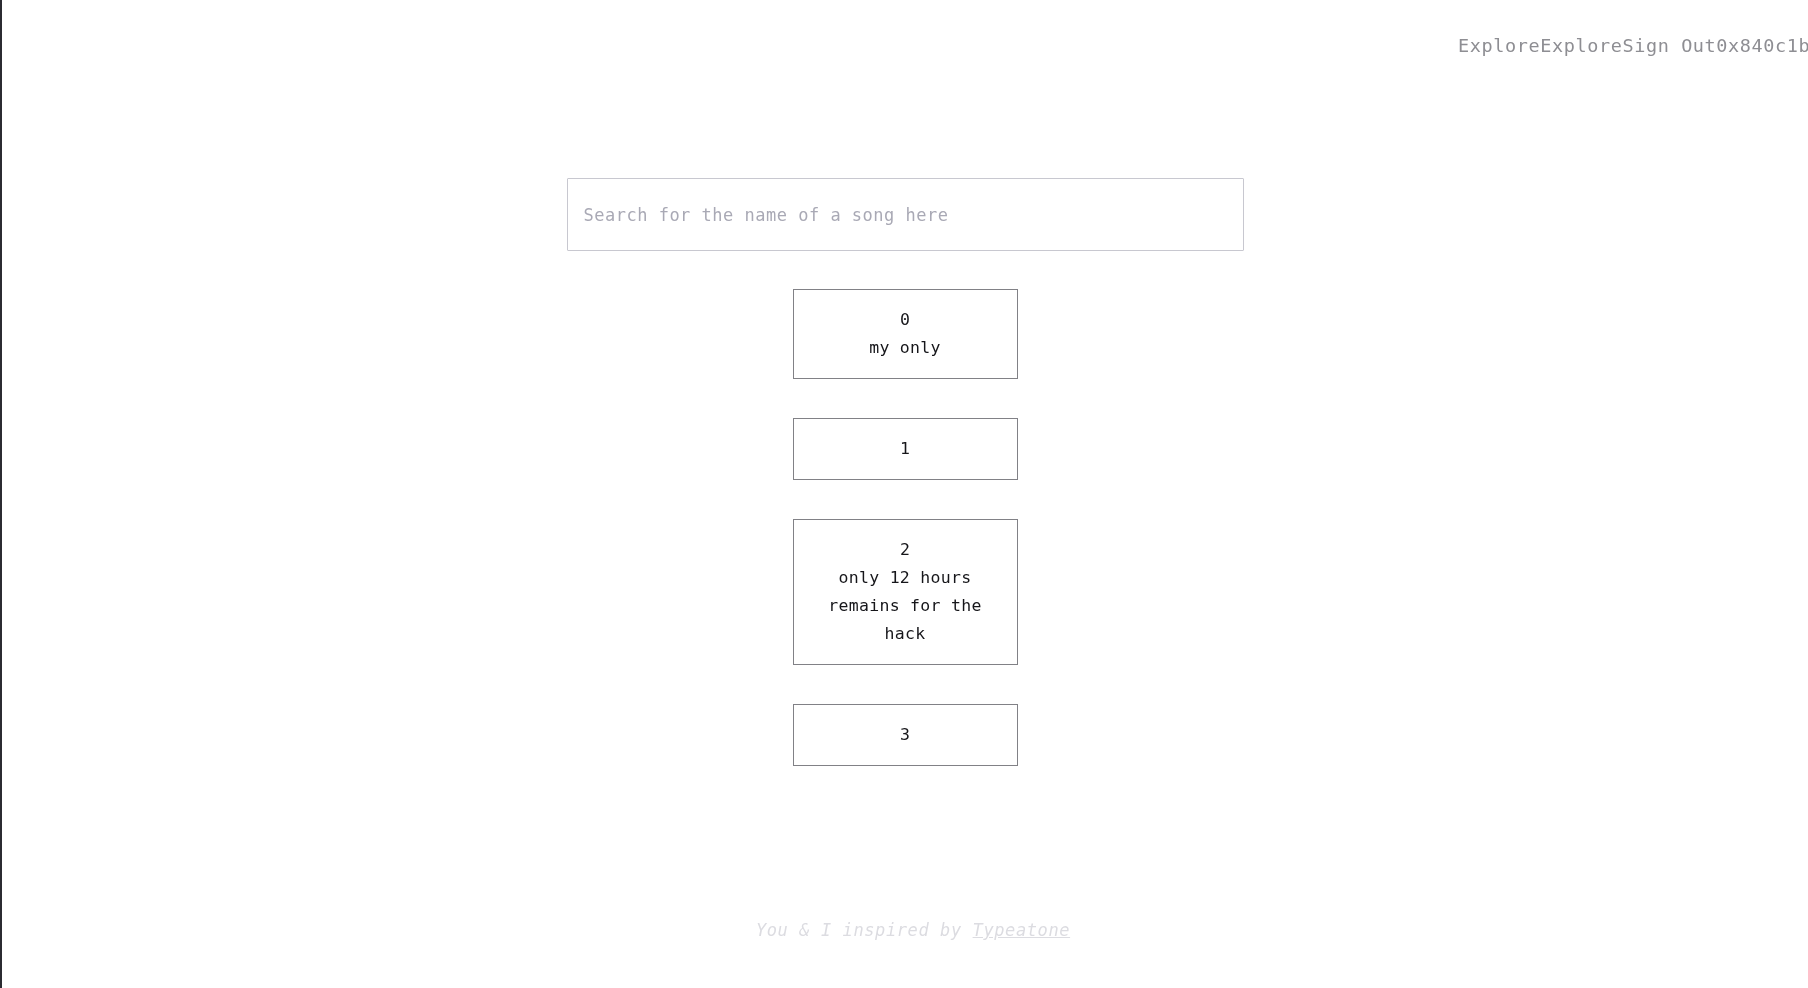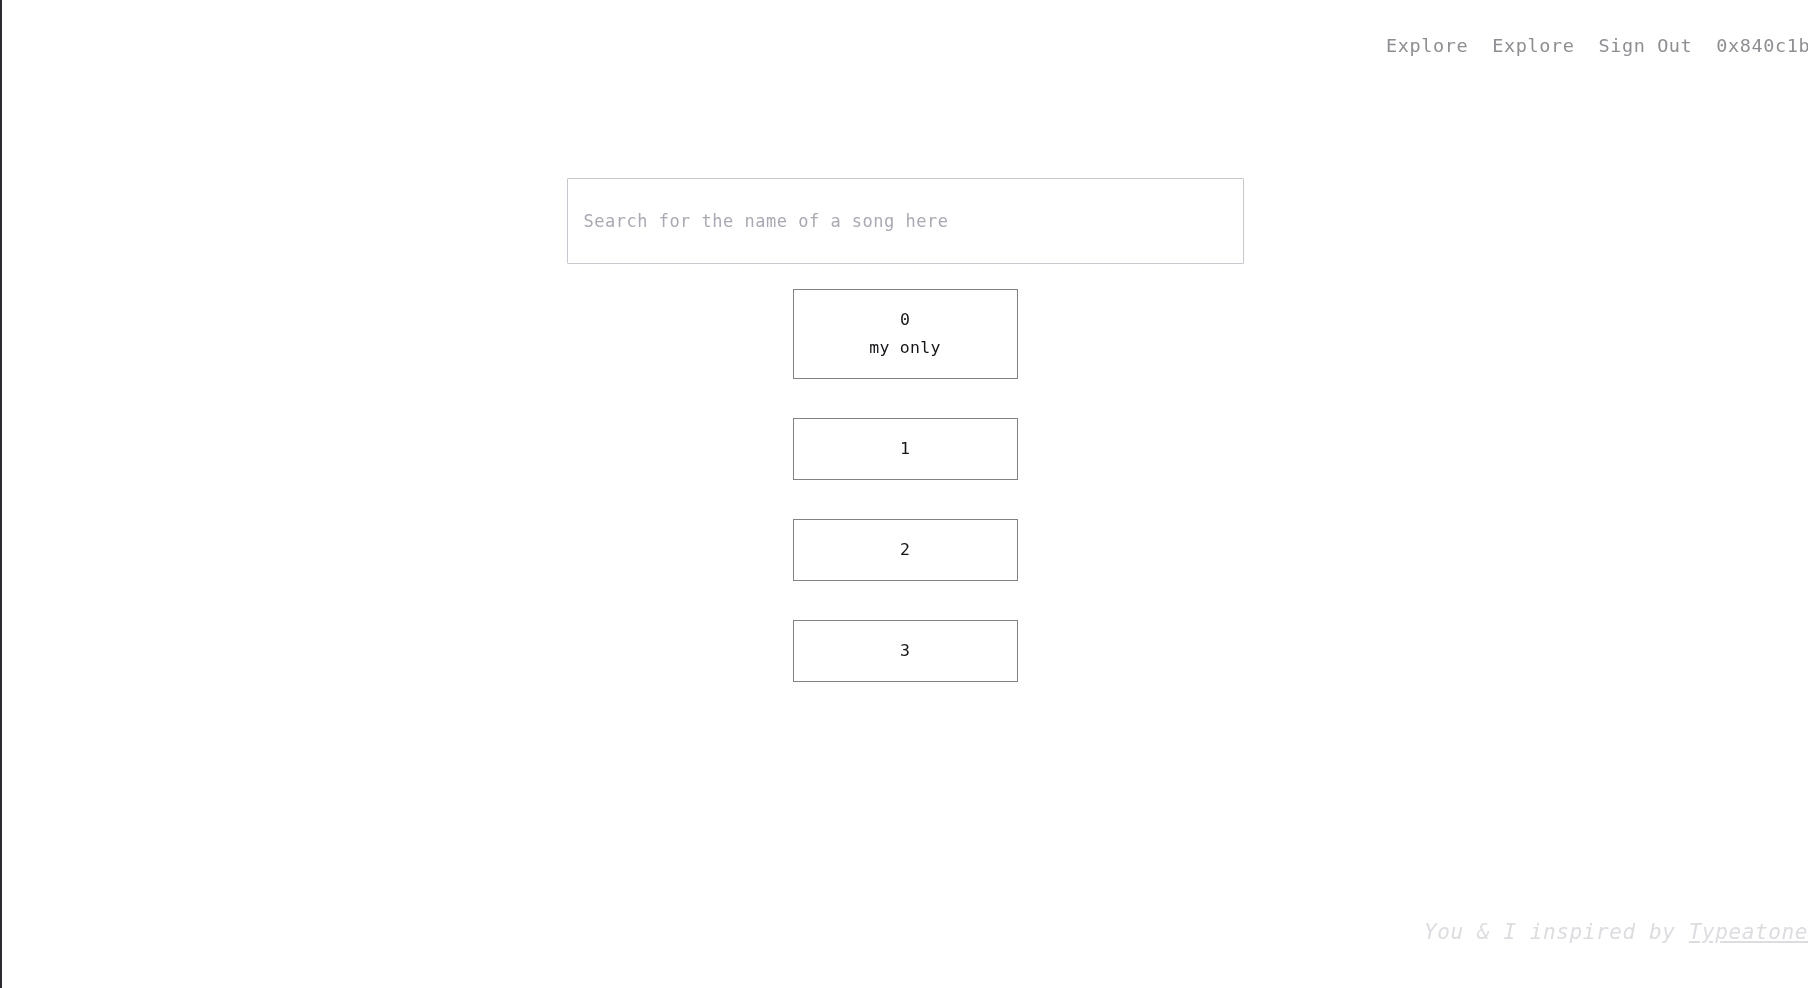--- a/index.html
+++ b/index.html
@@ -29,40 +29,39 @@
     justify-content: flex-end;
     white-space: nowrap;
     overflow: hidden;
     padding-right: 0;
     box-sizing: border-box;
   }
   .nav-item {
     font-size: 18.5px;
     color: #8e8e93;
     letter-spacing: 0.6px;
-    margin-left: 24px;
     text-decoration: none;
     line-height: 1;
   }
   .nav-item.account {
     margin-right: -14px;
   }
 
   
   .search-wrap {
     position: absolute;
     top: 178px;
     left: 0;
     right: 0;
     display: flex;
     justify-content: center;
   }
   .search-input {
     width: 677px;
-    height: 86px;
+    height: 73px;
     box-sizing: border-box;
     border: 1px solid #c8c8d0;
     border-radius: 1px;
     background: #ffffff;
     padding: 0 16px;
     font-family: "DejaVu Sans Mono", "Liberation Mono", monospace;
     font-size: 17px;
     letter-spacing: 0.5px;
     color: #3a3a3a;
     outline: none;
@@ -102,22 +101,22 @@
     display: block;
     white-space: pre-line;
   }
 
   
   .footer {
     position: absolute;
     top: 920px;
     left: 16px;
     right: 0;
-    text-align: right;
-    font-size: 21px;
+    text-align: center;
+    font-size: 17px;
     font-style: italic;
     letter-spacing: 0.6px;
     color: #dcdce1;
   }
   .footer-link {
     color: #dcdce1;
     text-decoration: underline;
     font-style: italic;
   }
 </style>
@@ -141,20 +140,23 @@
     <span class="card-index">0</span>
     <span class="card-text">my only</span>
   </div>
 
   <div class="card">
     <span class="card-index">1</span>
   </div>
 
   <div class="card">
     <span class="card-index">2</span>
+    <span class="card-text">only 12 hours
+remains for the
+hack</span>
   </div>
 
   <div class="card">
     <span class="card-index">3</span>
   </div>
 
 </div>
 
 <div class="footer">
   <span>You &amp; I inspired by </span><a class="footer-link" href="#">Typeatone</a>

